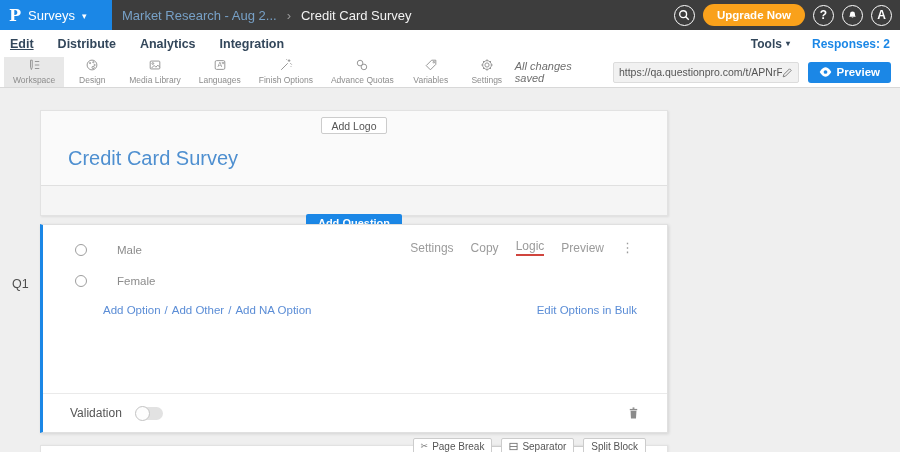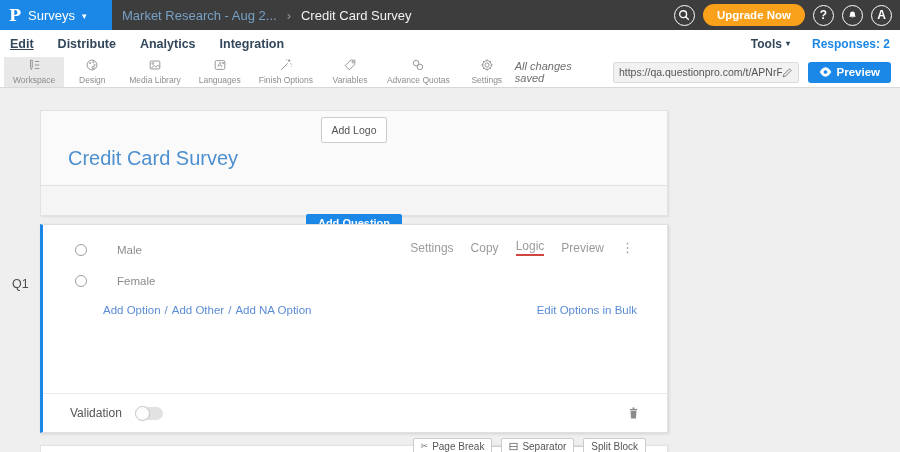--- a/index.html
+++ b/index.html
@@ -42,21 +42,21 @@
   .url-box input { flex:1; border:none; background:transparent; font-size:10.5px; color:#555; outline:none; min-width:0; font-family:"Liberation Sans", sans-serif; }
   .preview-btn { background:#1B87E6; color:#fff; border:none; border-radius:3px; height:21px; padding:0 11px; font-size:11.5px; font-weight:bold; display:flex; align-items:center; gap:5px; cursor:pointer; font-family:"Liberation Sans", sans-serif; }
 
   
   .page { position:relative; height:364px; }
   .q-id { position:absolute; left:12px; top:167px; font-size:12.5px; color:#4f4f4f; }
   .cards { margin-left:40px; width:628px; }
 
   .card-top { margin-top:22px; background:#fafafa; border:1px solid #e2e2e2; box-shadow:1px 1px 2px rgba(0,0,0,.08); }
   .logo-row { display:flex; justify-content:center; padding-top:6px; height:28px; }
-  .add-logo-btn { background:#fff; border:1px solid #ccc; border-radius:2px; font-size:10.5px; color:#555; padding:2px 10px; height:26px; cursor:pointer; font-family:"Liberation Sans", sans-serif; }
+  .add-logo-btn { background:#fff; border:1px solid #ccc; border-radius:2px; font-size:10.5px; color:#555; padding:2px 10px; height:17px; cursor:pointer; font-family:"Liberation Sans", sans-serif; }
   .title-row { padding:8px 27px 15px; border-bottom:1px solid #e0e0e0; }
   .survey-title { font-size:20px; font-weight:normal; color:#4E8FD0; }
   .addq-strip { background:#f5f5f5; height:29px; display:flex; align-items:center; justify-content:center; }
   .add-question-btn { background:#1B87E6; color:#fff; border:none; border-radius:2px; height:18px; padding:0 12px; font-size:11px; font-weight:bold; cursor:pointer; font-family:"Liberation Sans", sans-serif;margin-top:44px; }
 
   
   .q-card { margin-top:8px; background:#fff; border:1px solid #e0e0e0; border-left:3px solid #1B87E6; box-shadow:1px 1px 3px rgba(0,0,0,.12); height:209px; position:relative; }
   .q-menu { position:absolute; top:14px; right:33px; display:flex; align-items:center; gap:17px; font-size:12px; color:#9b9b9b; }
   .q-menu-item { cursor:pointer; }
   .q-menu-item.logic-active { border-bottom:2px solid #d0453e; padding-bottom:1px; }
@@ -175,31 +175,31 @@
   </div>
   <div class="tb-item">
     <svg width="14" height="14" viewBox="0 0 16 16">
         <path d="M2.5 13.5L10 6"></path>
         <path d="M11.5 1.5v3M10 3h3M13 6l1.5 1.5M13.5 9.5l.8.8M8.5 1.5l.8.8"></path>
       </svg>
     <span class="tb-label">Finish Options</span>
   </div>
   <div class="tb-item">
     <svg width="14" height="14" viewBox="0 0 16 16">
+        <circle cx="5.8" cy="5.8" r="3.2"></circle>
+        <circle cx="10.2" cy="10.2" r="3.2"></circle>
+      </svg>
+    <span class="tb-label">Advance Quotas</span>
+  </div>
+  <div class="tb-item">
+    <svg width="14" height="14" viewBox="0 0 16 16">
         <path d="M8.7 2.5h4.8v4.8l-6.2 6.2-4.8-4.8z"></path>
         <circle cx="11.2" cy="4.8" r=".9"></circle>
       </svg>
     <span class="tb-label">Variables</span>
-  </div>
-  <div class="tb-item">
-    <svg width="14" height="14" viewBox="0 0 16 16">
-        <circle cx="5.8" cy="5.8" r="3.2"></circle>
-        <circle cx="10.2" cy="10.2" r="3.2"></circle>
-      </svg>
-    <span class="tb-label">Advance Quotas</span>
   </div>
   <div class="tb-item">
     <svg width="14" height="14" viewBox="0 0 16 16">
         <circle cx="8" cy="8" r="2.4"></circle>
         <circle cx="8" cy="8" r="5"></circle>
         <path d="M8 1.5v2M8 12.5v2M1.5 8h2M12.5 8h2M3.4 3.4l1.4 1.4M11.2 11.2l1.4 1.4M12.6 3.4l-1.4 1.4M4.8 11.2l-1.4 1.4"></path>
       </svg>
     <span class="tb-label">Settings</span>
   </div>
   <div class="toolbar-right">

